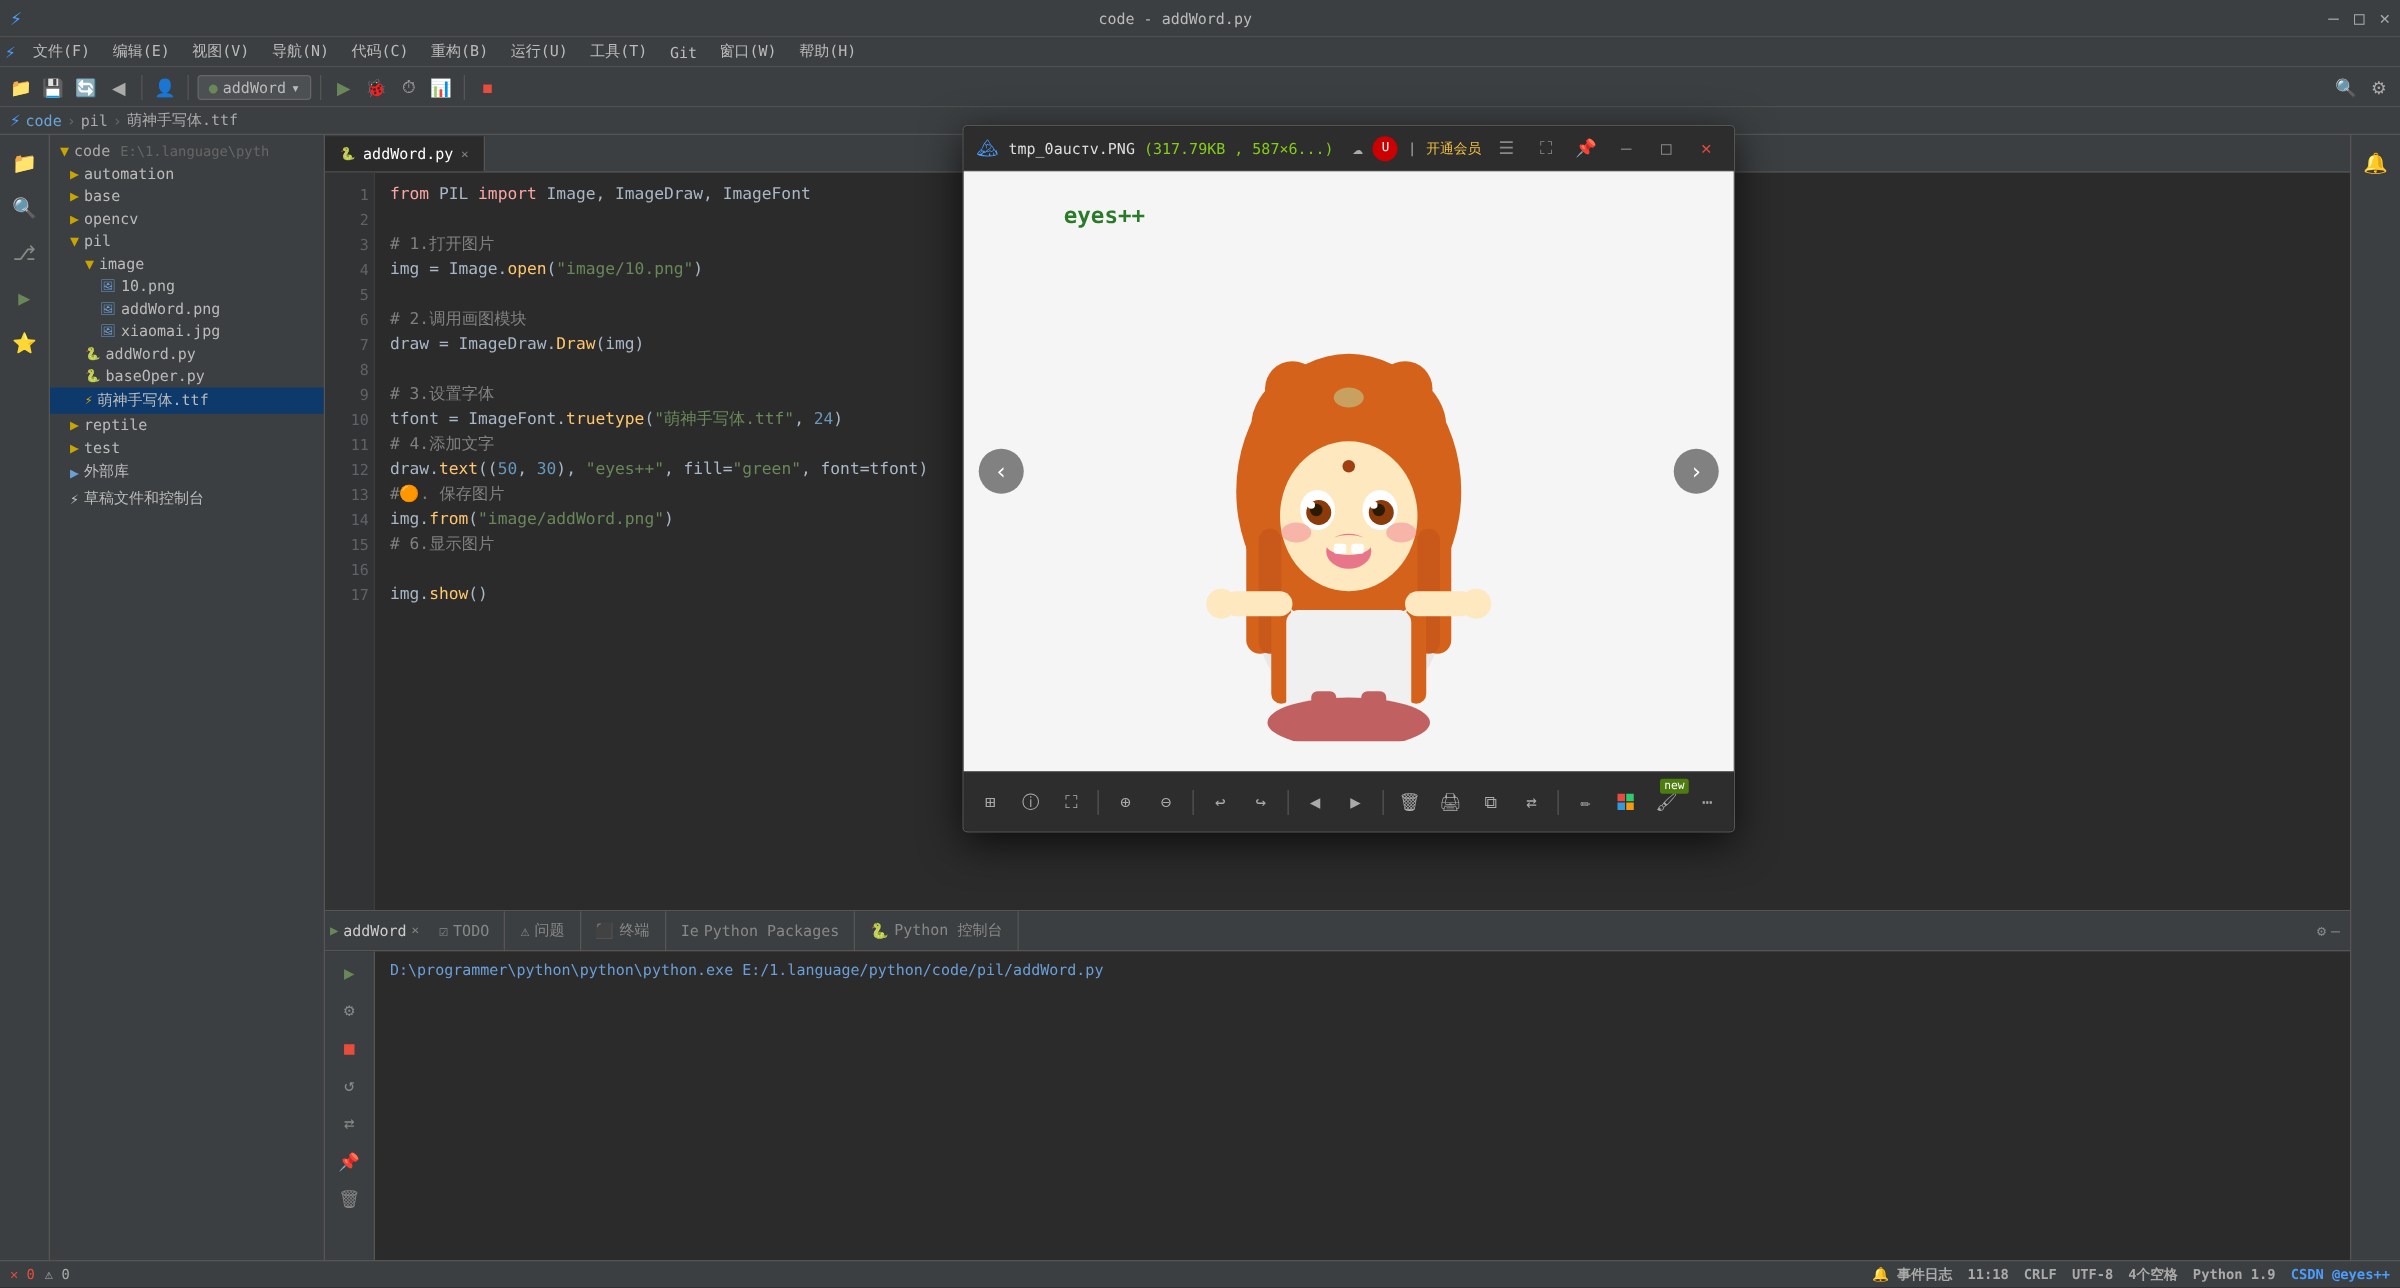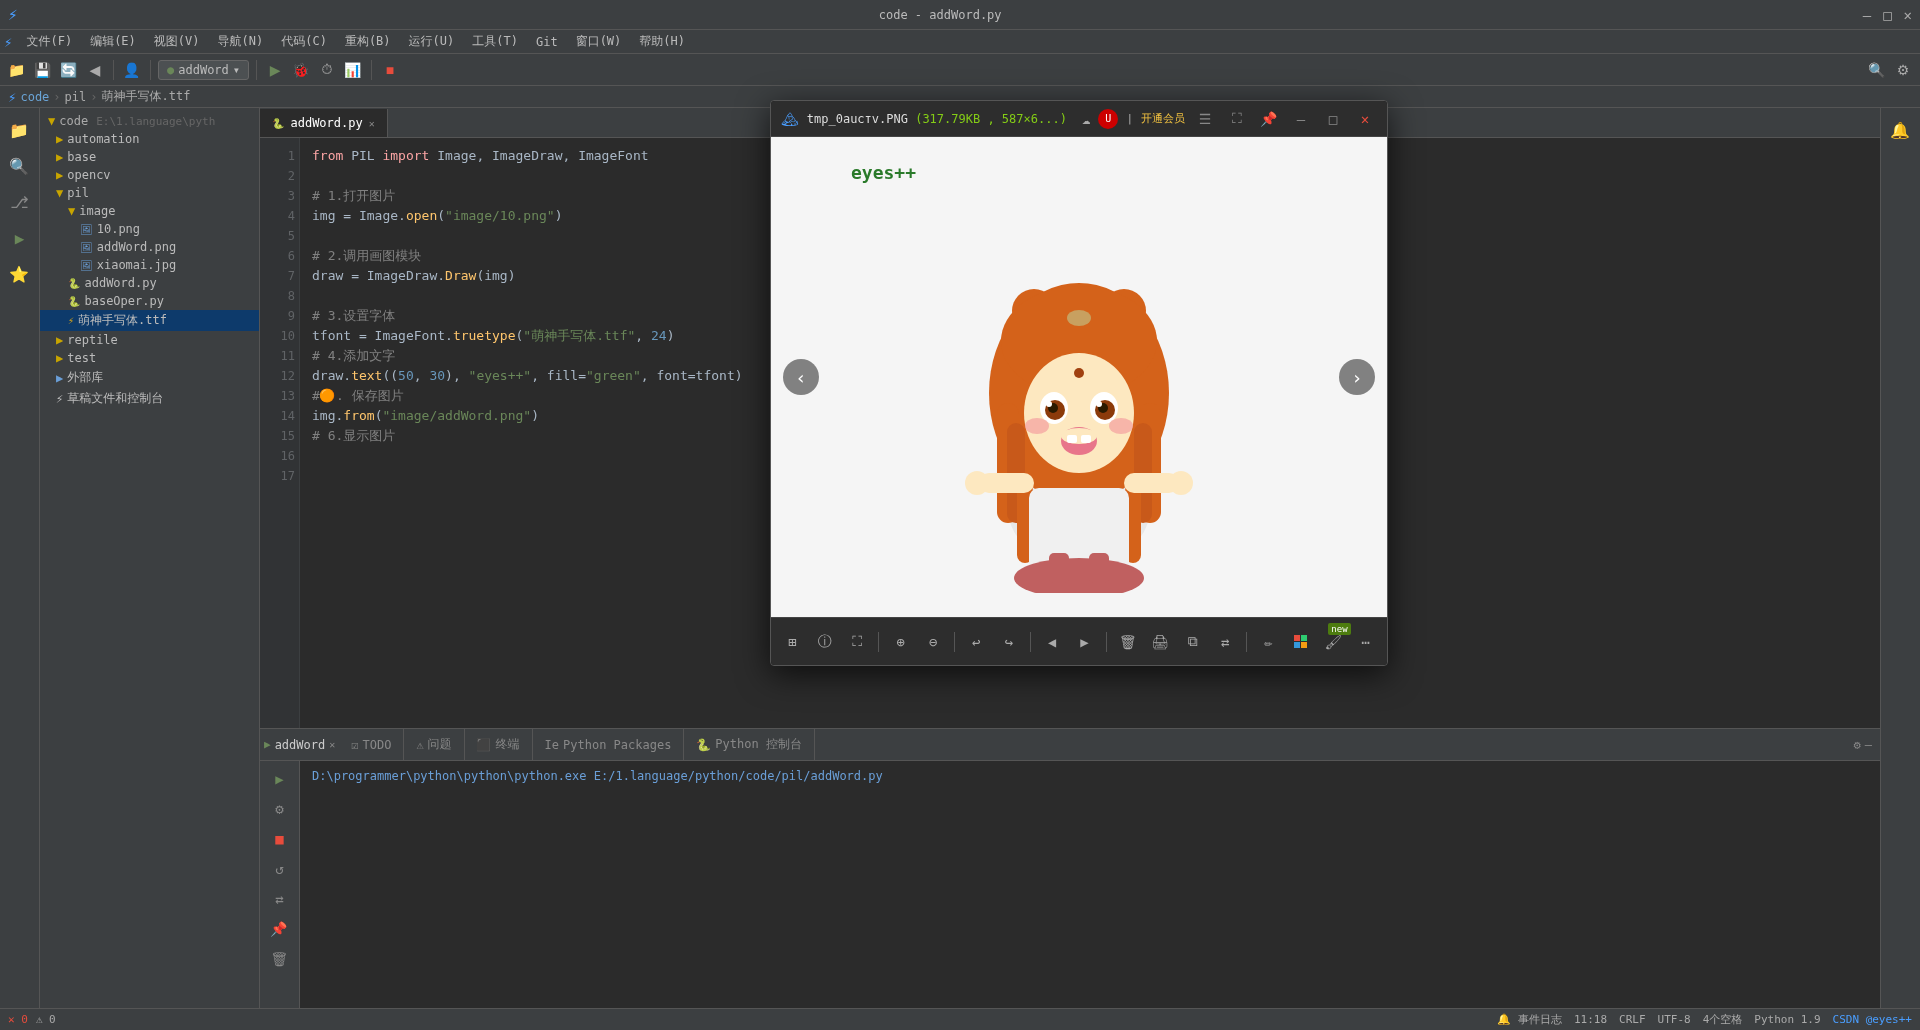--- a/index.html
+++ b/index.html
@@ -254,21 +254,21 @@
       background: #3c3f41;
       display: flex;
       align-items: center;
       justify-content: space-between;
       padding: 0 8px;
       font-size: 11px;
       color: #aaa;
       border-top: 1px solid #555;
     }
     #status-left { display: flex; align-items: center; gap: 8px; }
-    #status-right { display: flex; align-items: center; gap: 12px; }
+    #status-right { display: flex; align-items: center; gap: 12px; font-weight: bold; }
 
     
     #image-overlay {
       position: absolute;
       top: 100px;
       left: 770px;
       width: 618px;
       background: #1a1a1a;
       border: 1px solid #555;
       border-radius: 4px;
@@ -617,20 +617,21 @@
           <div class="code-line">draw = ImageDraw.<span class="fn">Draw</span>(img)</div>
           <div class="code-line"> </div>
           <div class="code-line"><span class="cm"># 3.设置字体</span></div>
           <div class="code-line">tfont = ImageFont.<span class="fn">truetype</span>(<span class="str">"萌神手写体.ttf"</span>, <span class="num">24</span>)</div>
           <div class="code-line"><span class="cm"># 4.添加文字</span></div>
           <div class="code-line">draw.<span class="fn">text</span>((<span class="num">50</span>, <span class="num">30</span>), <span class="str">"eyes++"</span>, <span class="var">fill</span>=<span class="str">"green"</span>, <span class="var">font</span>=tfont)</div>
           <div class="code-line"><span class="cm">#🟠. 保存图片</span></div>
           <div class="code-line">img.<span class="fn">from</span>(<span class="str">"image/addWord.png"</span>)</div>
           <div class="code-line"><span class="cm"># 6.显示图片</span></div>
           <div class="code-line"> </div>
+          <div class="code-line">img.<span class="fn">show</span>()</div>
         </div>
       </div>
     </div>
 
     <div id="bottom-panel">
       <div id="bottom-tabs">
         <div id="bottom-run-config">
           <span style="color:#6a8759; font-size:11px;">▶</span>
           <span style="font-size:12px; color:#ccc;">addWord</span>
           <span style="color:#888; font-size:10px; cursor:pointer;">✕</span>

